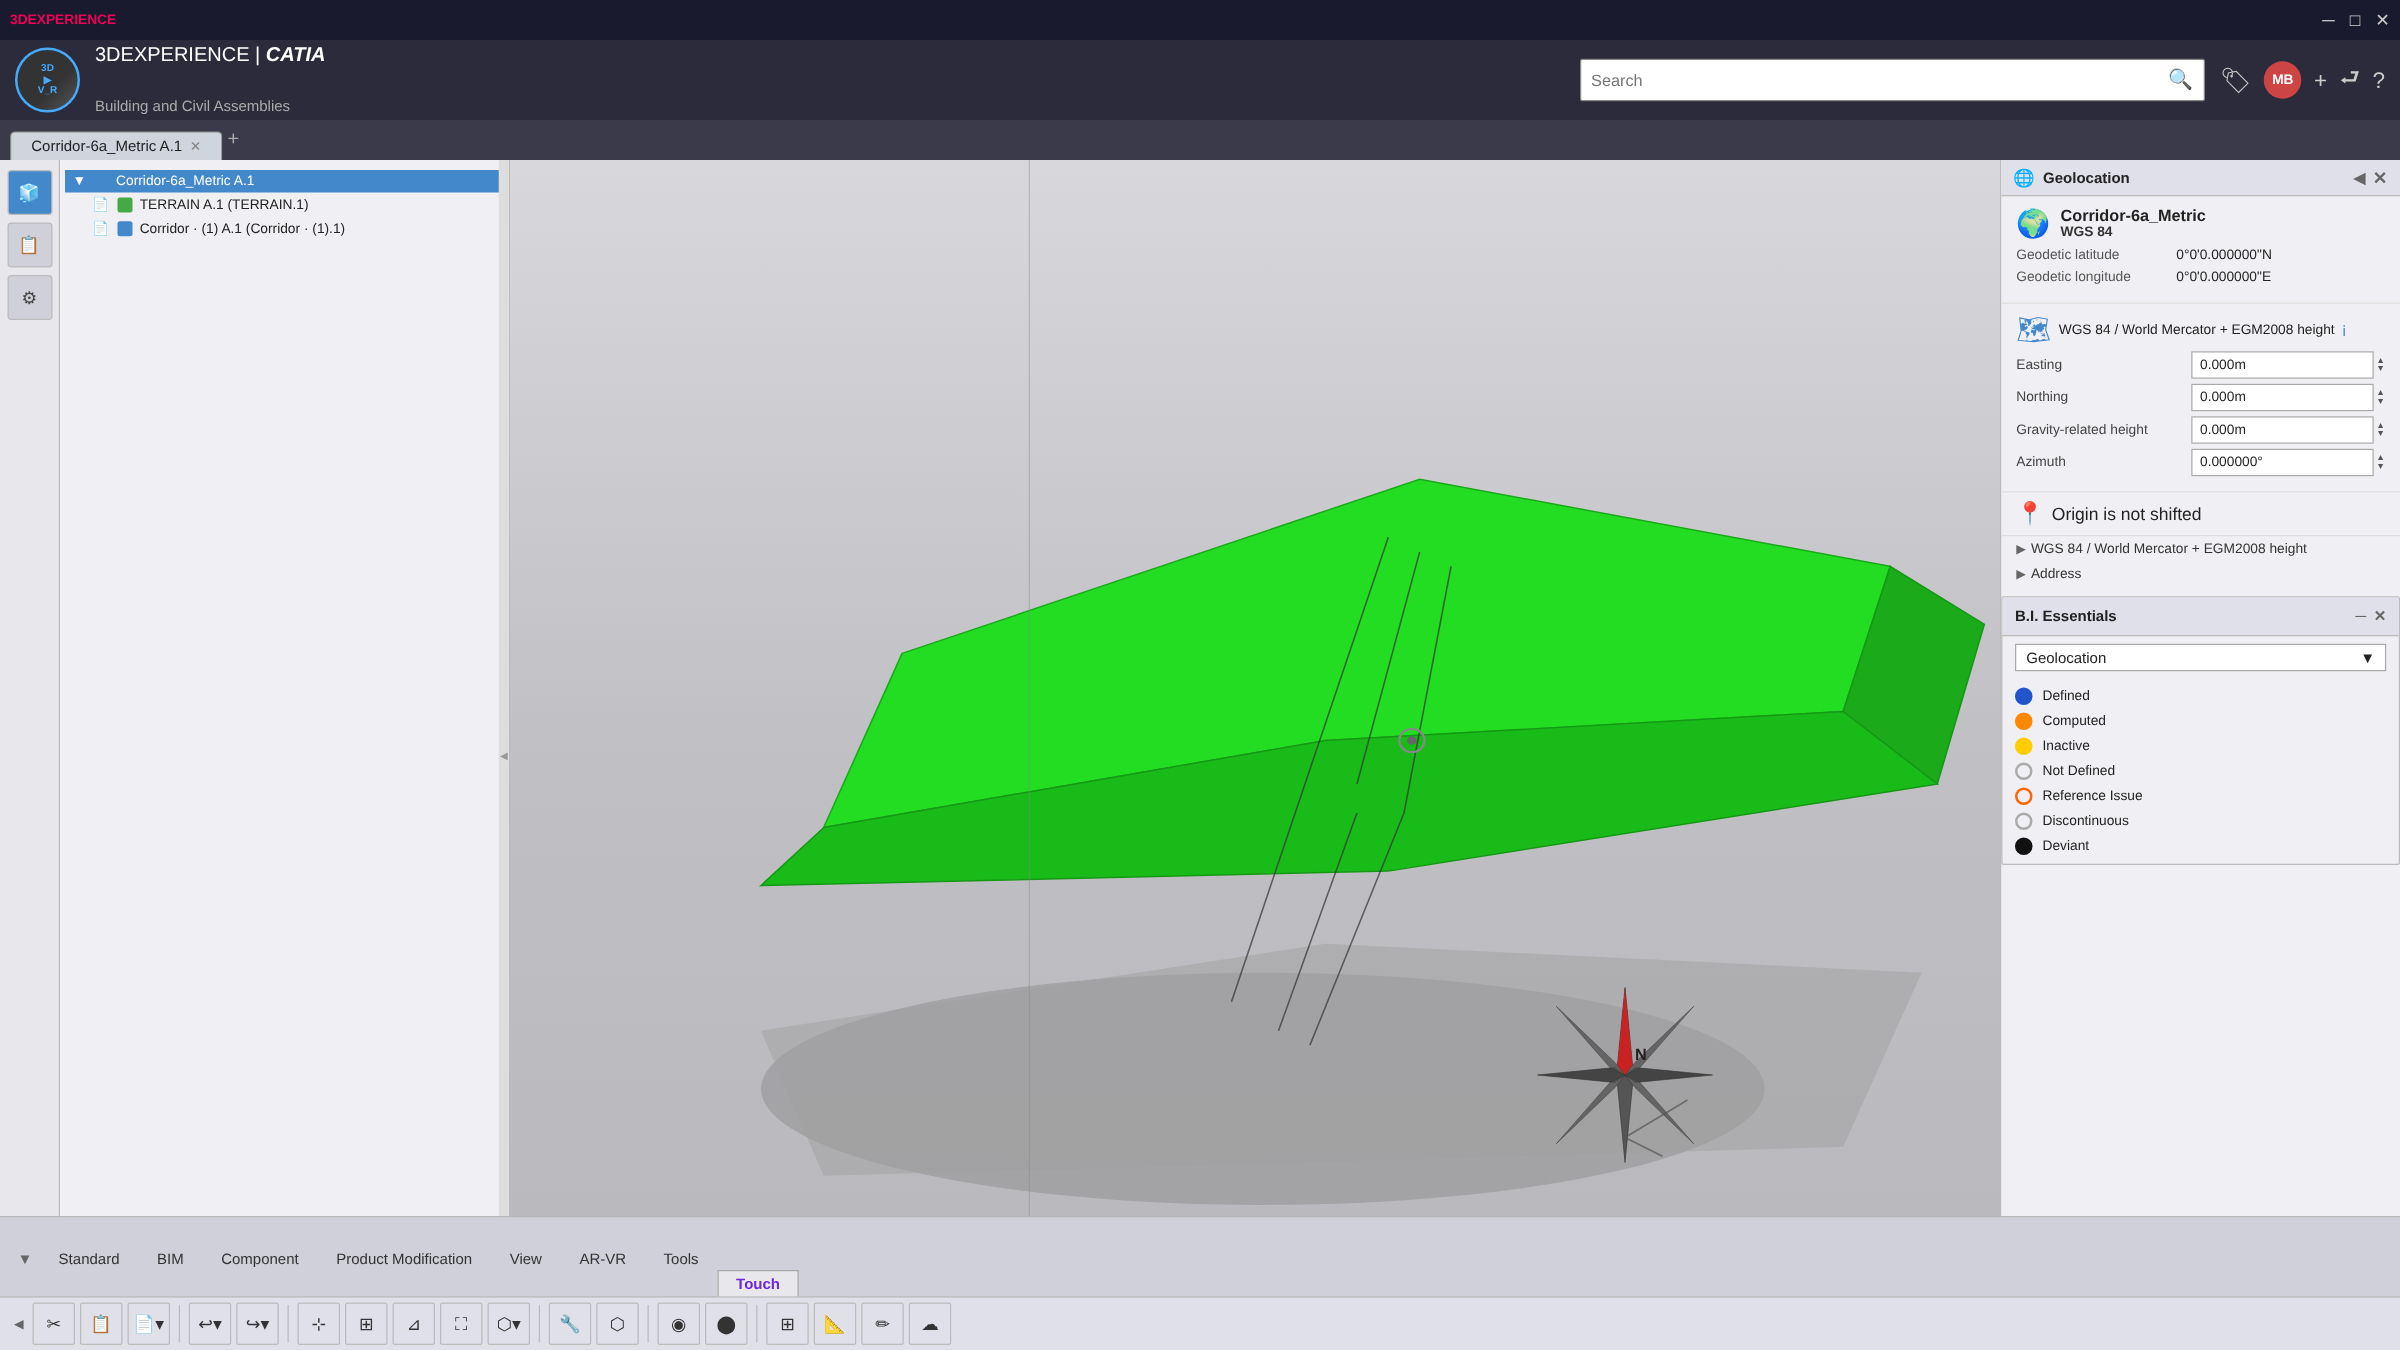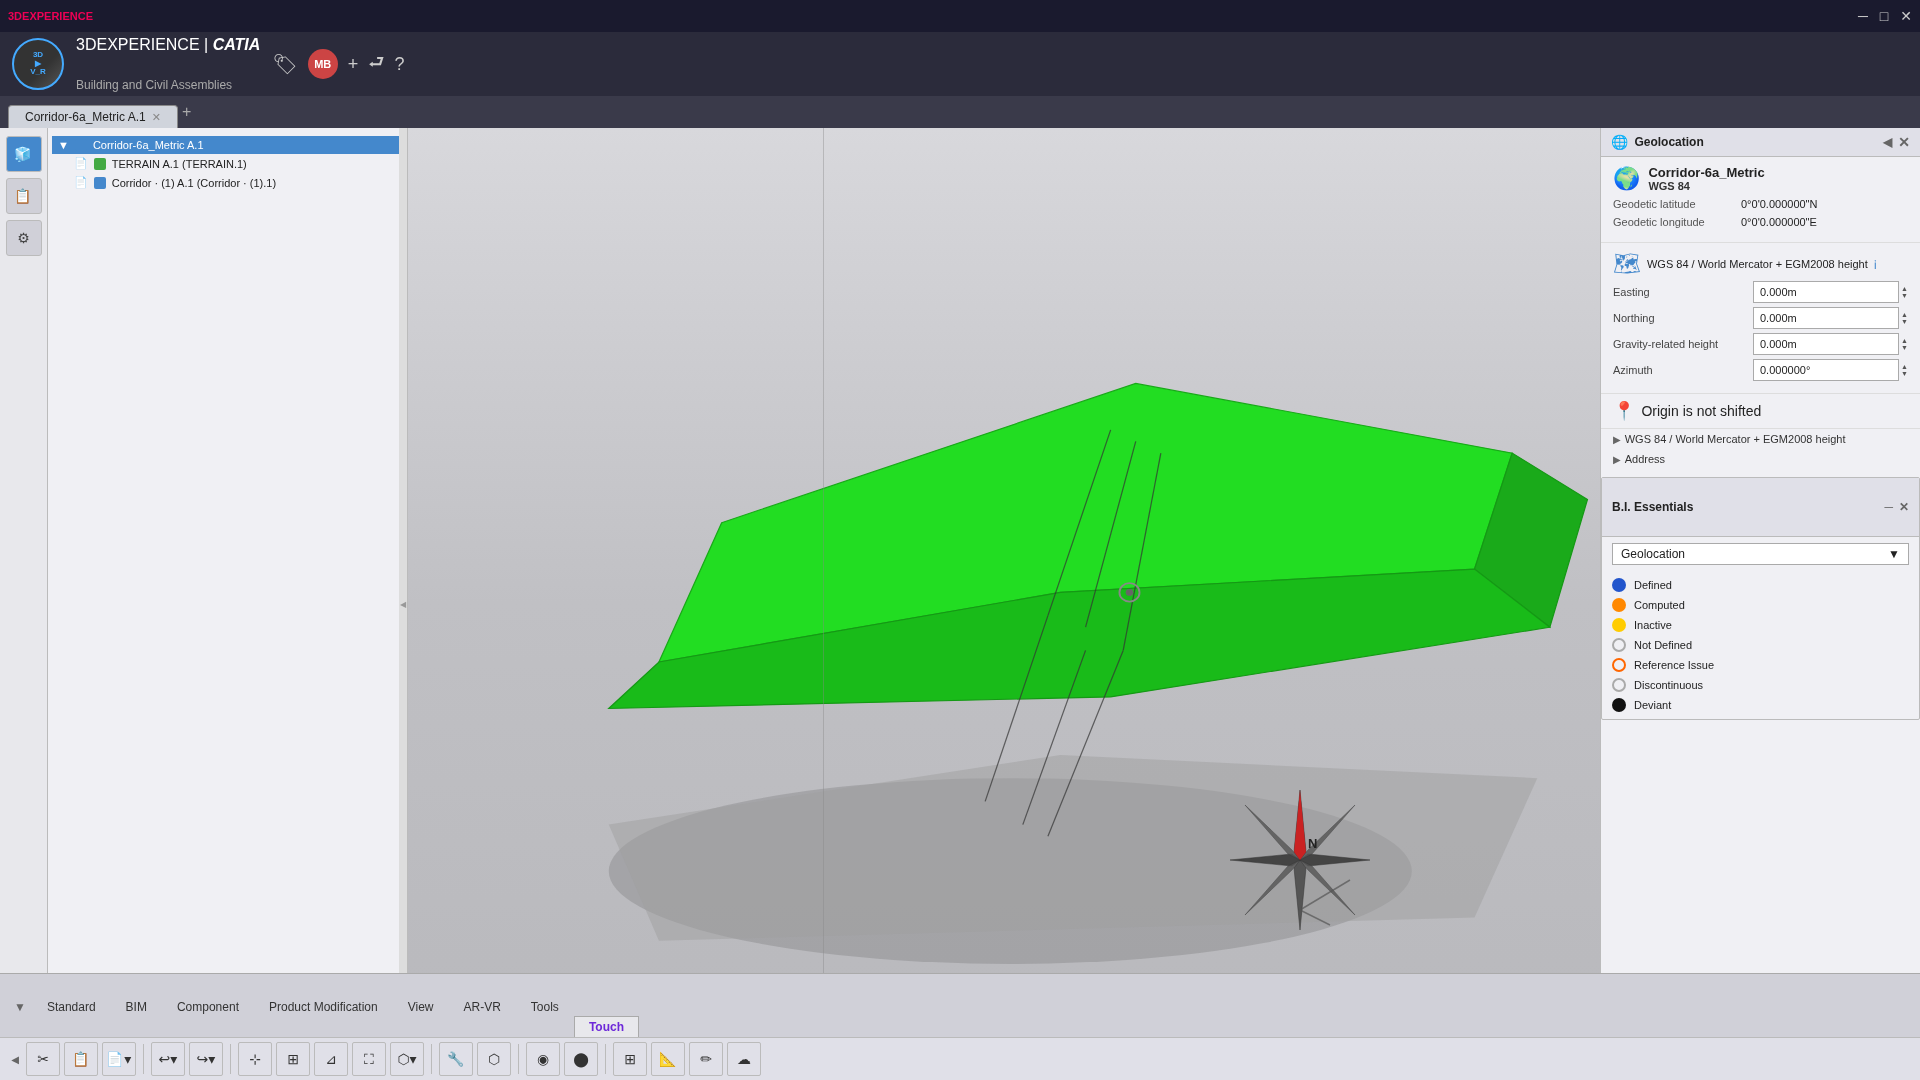--- a/index.html
+++ b/index.html
@@ -254,21 +254,21 @@
     
     .bi-panel {
       margin-top: 8px;
       background: #f0f0f4;
       border: 1px solid #bbb;
       border-radius: 2px;
     }
     .bi-panel-header {
       background: #e0e0e8;
       border-bottom: 1px solid #bbb;
-      padding: 22px 10px;
+      padding: 8px 10px;
       display: flex; align-items: center; gap: 6px;
       font-weight: 600; font-size: 12px;
     }
     .bi-panel-title { flex: 1; }
     .bi-panel-controls { display: flex; gap: 6px; }
     .bi-ctrl-btn { cursor: pointer; color: #666; font-size: 12px; }
 
     .bi-dropdown {
       margin: 6px 10px;
       background: #fff;
@@ -377,20 +377,24 @@
     </div>
   </div>
   <div>
     <div class="app-title">
       <span>3DEXPERIENCE</span>
       <span> | </span>
       <strong>CATIA</strong>
     </div>
     <div class="app-subtitle">Building and Civil Assemblies</div>
   </div>
+  <div class="search-bar">
+    <input type="text" placeholder="Search" style="">
+    <span class="search-icon">🔍</span>
+  </div>
   <div class="header-icons">
     <span style="color:#ccc;font-size:20px;cursor:pointer;">🏷</span>
     <div class="user-badge">
       <span>MB</span>
     </div>
     <button class="header-icon-btn">+</button>
     <button class="header-icon-btn">⮐</button>
     <button class="header-icon-btn">?</button>
   </div>
 </div>

